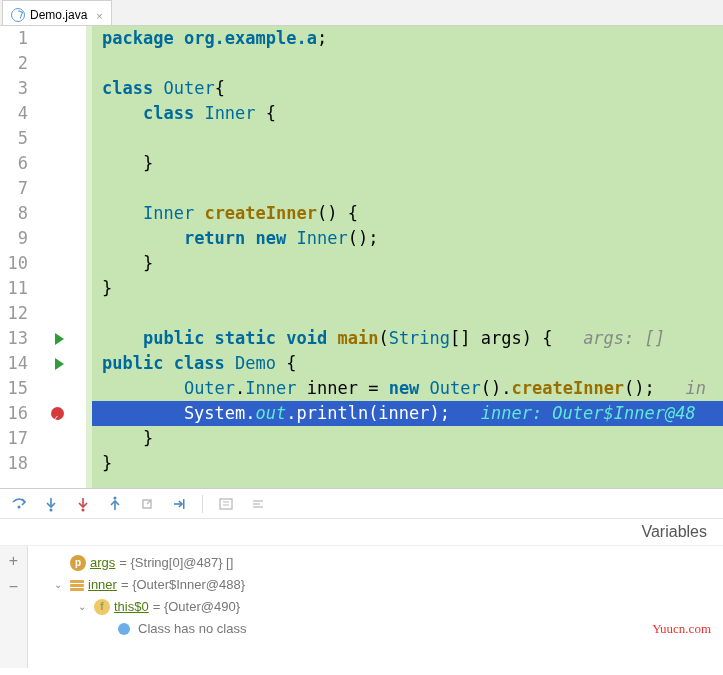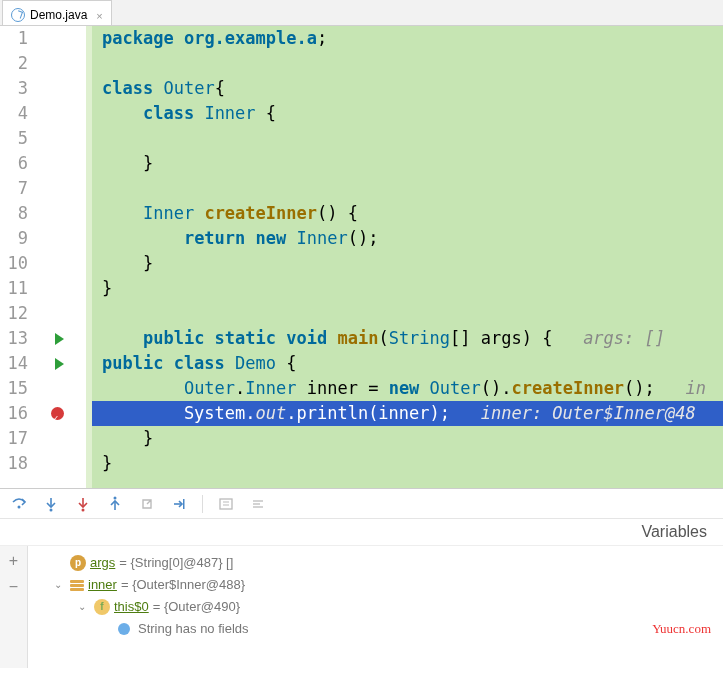--- a/index.html
+++ b/index.html
@@ -21,21 +21,21 @@
 .run-tri { width: 0; height: 0; border-top: 6px solid transparent; border-bottom: 6px solid transparent; border-left: 9px solid #2e9e3a; }
 .breakpoint { width: 13px; height: 13px; border-radius: 50%; background: #d63a3a; position: relative; }
 .breakpoint::after { content:"✓"; color:#fff; font-size:9px; position:absolute; top:-1px; left:2px; }
 
 .fold-col { width: 14px; background: #fff; }
 .fold-row { height: 25px; display: flex; align-items: center; justify-content: center; }
 
 .code-area { flex: 1; background: #c6e5b3; position: relative; overflow: hidden; }
 .code-line { height: 25px; padding-left: 16px; white-space: pre; }
 .code-line.bp-line { background: #2f5fc8; color: #fff; }
-.code-line.bp-line .tok-i, .code-line.bp-line .tok-comment { color: #e5e5e5; }
+.code-line.bp-line .tok-i, .code-line.bp-line .tok-comment { color: #5eead4; }
 
 .tok-kw { color: #006a9c; font-weight: bold; }
 .tok-cls { color: #006a9c; }
 .tok-pkg { color: #006a9c; font-weight: bold; }
 .tok-m { color: #9a6f00; font-weight: bold; }
 .tok-i { font-style: italic; color: #555; }
 .tok-comment { color: #888; font-style: italic; }
 .margin-strip { position: absolute; left: 0; top: 0; width: 6px; height: 100%; background: #dff0d0; }
 
 
@@ -284,18 +284,18 @@
         <div class="tree-row tree-indent2">
           <span class="expander">⌄</span>
           <span class="badge badge-f">f</span> 
           <span class="var-name">this$0</span>
           <span class="var-val"> = {Outer@490}</span>
         </div>
         <div class="tree-row tree-indent3">
           <span class="expander"></span>
           <span class="blue-ball"></span> 
           <span class="var-name"></span>
-          <span class="var-val">String has no fields</span>
+          <span class="var-val">Class has no class</span>
         </div>
         <div class="watermark">Yuucn.com</div>
     </div>
   </div>
 </div>
 
 </body></html>

